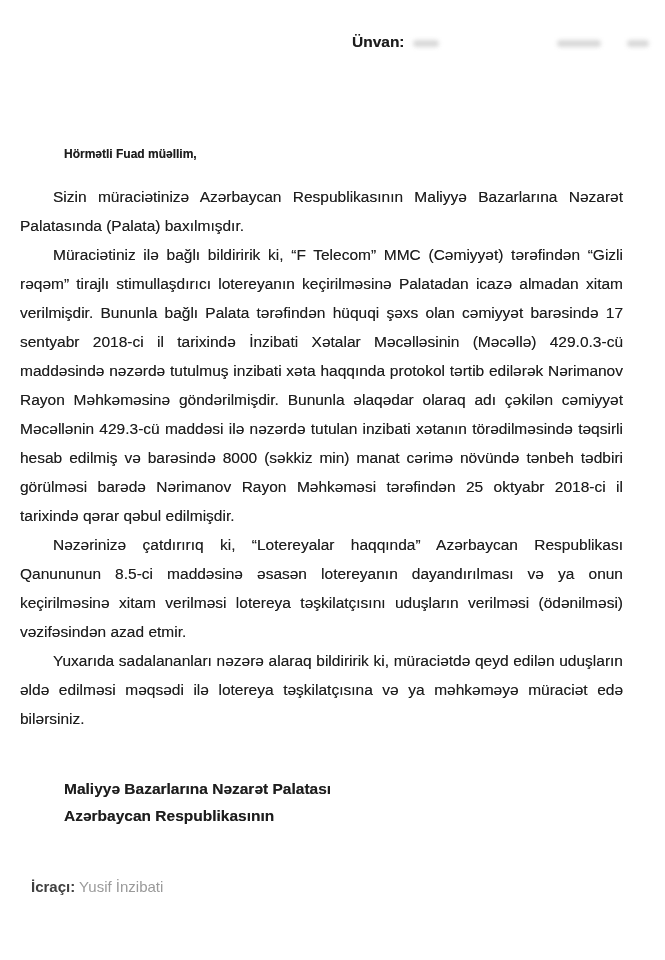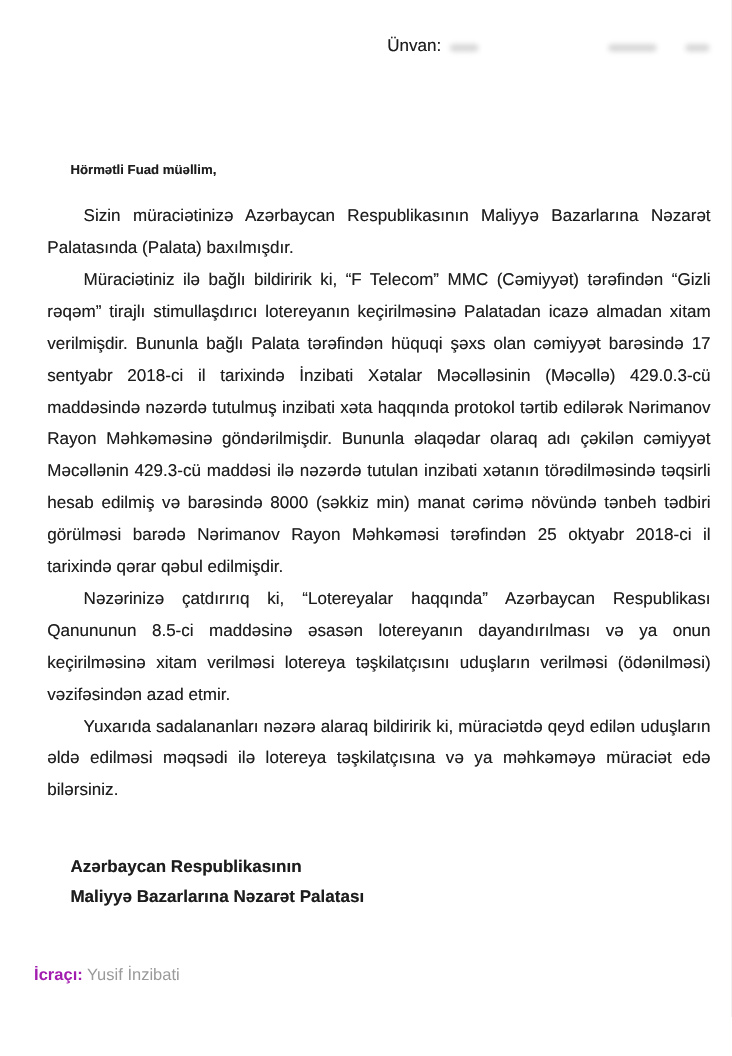--- a/index.html
+++ b/index.html
@@ -21,21 +21,21 @@
   .recipient {
     position: absolute;
     left: 352px;
     top: 32px;
     font-size: 15.5px;
     font-weight: bold;
     line-height: 20px;
   }
   .recipient .name { margin-bottom: 14px; white-space: nowrap; }
   .address-row { display: flex; align-items: center; white-space: nowrap; }
-  .address-label { font-weight: normal; }
+  .address-label { font-weight: bold; }
 
   
   .smudge {
     display: inline-block;
     height: 7px;
     border-radius: 4px;
     background: #b9b9b9;
     filter: blur(2.2px);
     opacity: 0.55;
     margin-top: 2px;
@@ -47,21 +47,21 @@
   .greeting {
     position: absolute;
     left: 64px;
     top: 147px;
     font-size: 12px;
     font-weight: bold;
   }
 
   .body-text {
     position: absolute;
-    left: 43px;
+    left: 20px;
     top: 182px;
     width: 603px;
     font-size: 15.5px;
     line-height: 29px;
     text-align: justify;
   }
   .body-text p {
     margin: 0;
     text-indent: 33px;
   }
@@ -79,21 +79,21 @@
     position: absolute;
     left: 31px;
     top: 878px;
     width: 603px;
     display: flex;
     justify-content: space-between;
     font-size: 15px;
     color: #9a9a9a;
     text-shadow: none;
   }
-  .footer b { font-weight: bold; color: #a21caf; }
+  .footer b { font-weight: bold; color: #404040; }
   .footer .part { white-space: nowrap; }
 </style>
 </head>
 <body>
 
 <div class="page">
 
   <div class="recipient soft">
     <div class="address-row">
       <span class="address-label">Ünvan:</span>
@@ -107,22 +107,22 @@
   <div class="greeting soft">Hörmətli Fuad müəllim,</div>
 
   <div class="body-text soft">
     <p>Sizin müraciətinizə Azərbaycan Respublikasının Maliyyə Bazarlarına Nəzarət Palatasında (Palata) baxılmışdır.</p>
     <p>Müraciətiniz ilə bağlı bildiririk ki, “F Telecom” MMC (Cəmiyyət) tərəfindən “Gizli rəqəm” tirajlı stimullaşdırıcı lotereyanın keçirilməsinə Palatadan icazə almadan xitam verilmişdir. Bununla bağlı Palata tərəfindən hüquqi şəxs olan cəmiyyət barəsində 17 sentyabr 2018-ci il tarixində İnzibati Xətalar Məcəlləsinin (Məcəllə) 429.0.3-cü maddəsində nəzərdə tutulmuş inzibati xəta haqqında protokol tərtib edilərək Nərimanov Rayon Məhkəməsinə göndərilmişdir. Bununla əlaqədar olaraq adı çəkilən cəmiyyət Məcəllənin 429.3-cü maddəsi ilə nəzərdə tutulan inzibati xətanın törədilməsində təqsirli hesab edilmiş və barəsində 8000 (səkkiz min) manat cərimə növündə tənbeh tədbiri görülməsi barədə Nərimanov Rayon Məhkəməsi tərəfindən 25 oktyabr 2018-ci il tarixində qərar qəbul edilmişdir.</p>
     <p>Nəzərinizə çatdırırıq ki, “Lotereyalar haqqında” Azərbaycan Respublikası Qanununun 8.5-ci maddəsinə əsasən lotereyanın dayandırılması və ya onun keçirilməsinə xitam verilməsi lotereya təşkilatçısını uduşların verilməsi (ödənilməsi) vəzifəsindən azad etmir.</p>
     <p>Yuxarıda sadalananları nəzərə alaraq bildiririk ki, müraciətdə qeyd edilən uduşların əldə edilməsi məqsədi ilə lotereya təşkilatçısına və ya məhkəməyə müraciət edə bilərsiniz.</p>
   </div>
 
   <div class="signature soft">
+    <div>Maliyyə Bazarlarına Nəzarət Palatası</div>
     <div>Azərbaycan Respublikasının</div>
-    <div>Maliyyə Bazarlarına Nəzarət Palatası</div>
   </div>
 
   <div class="footer">
     <div class="part">
       <b>İcraçı:</b>
       <span>Yusif İnzibati</span>
     </div>
   </div>
 
 </div>

